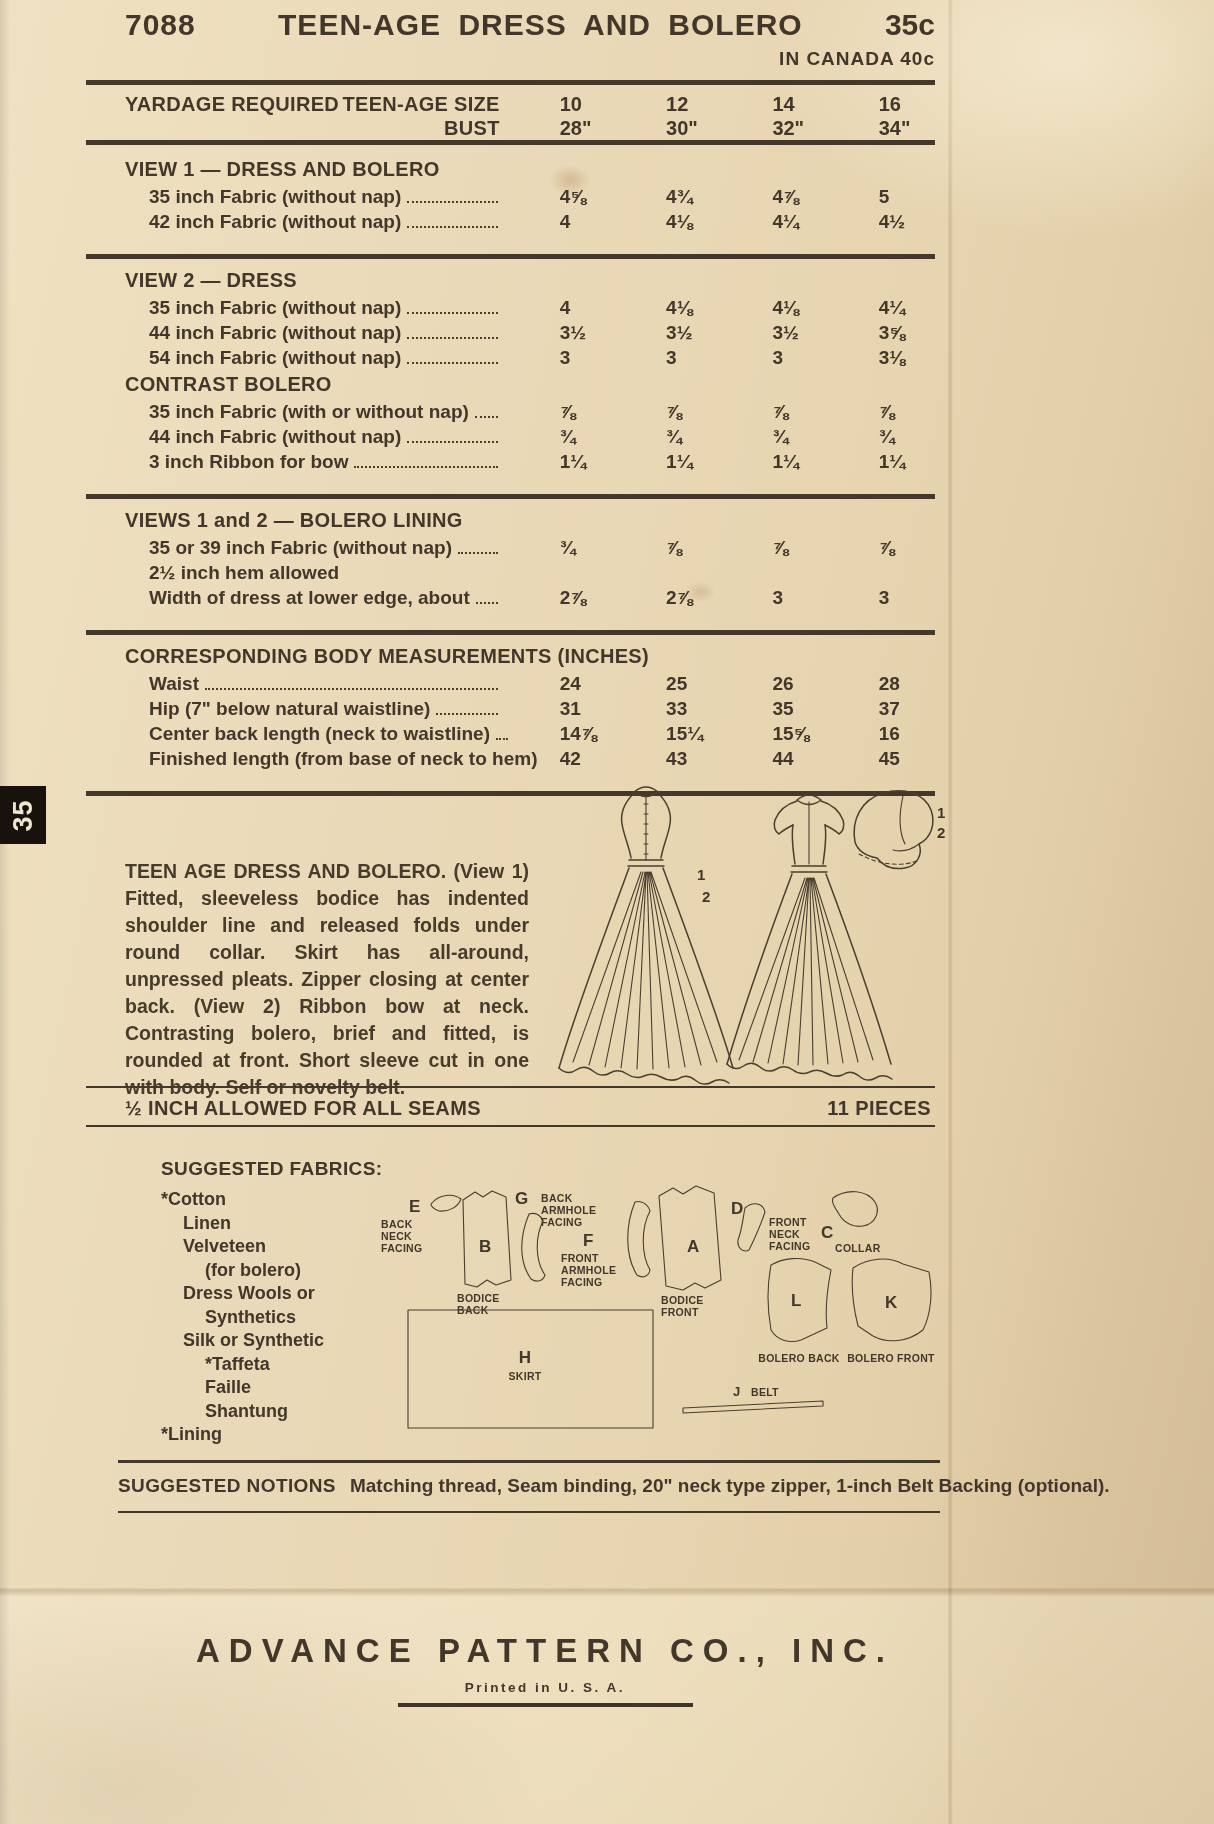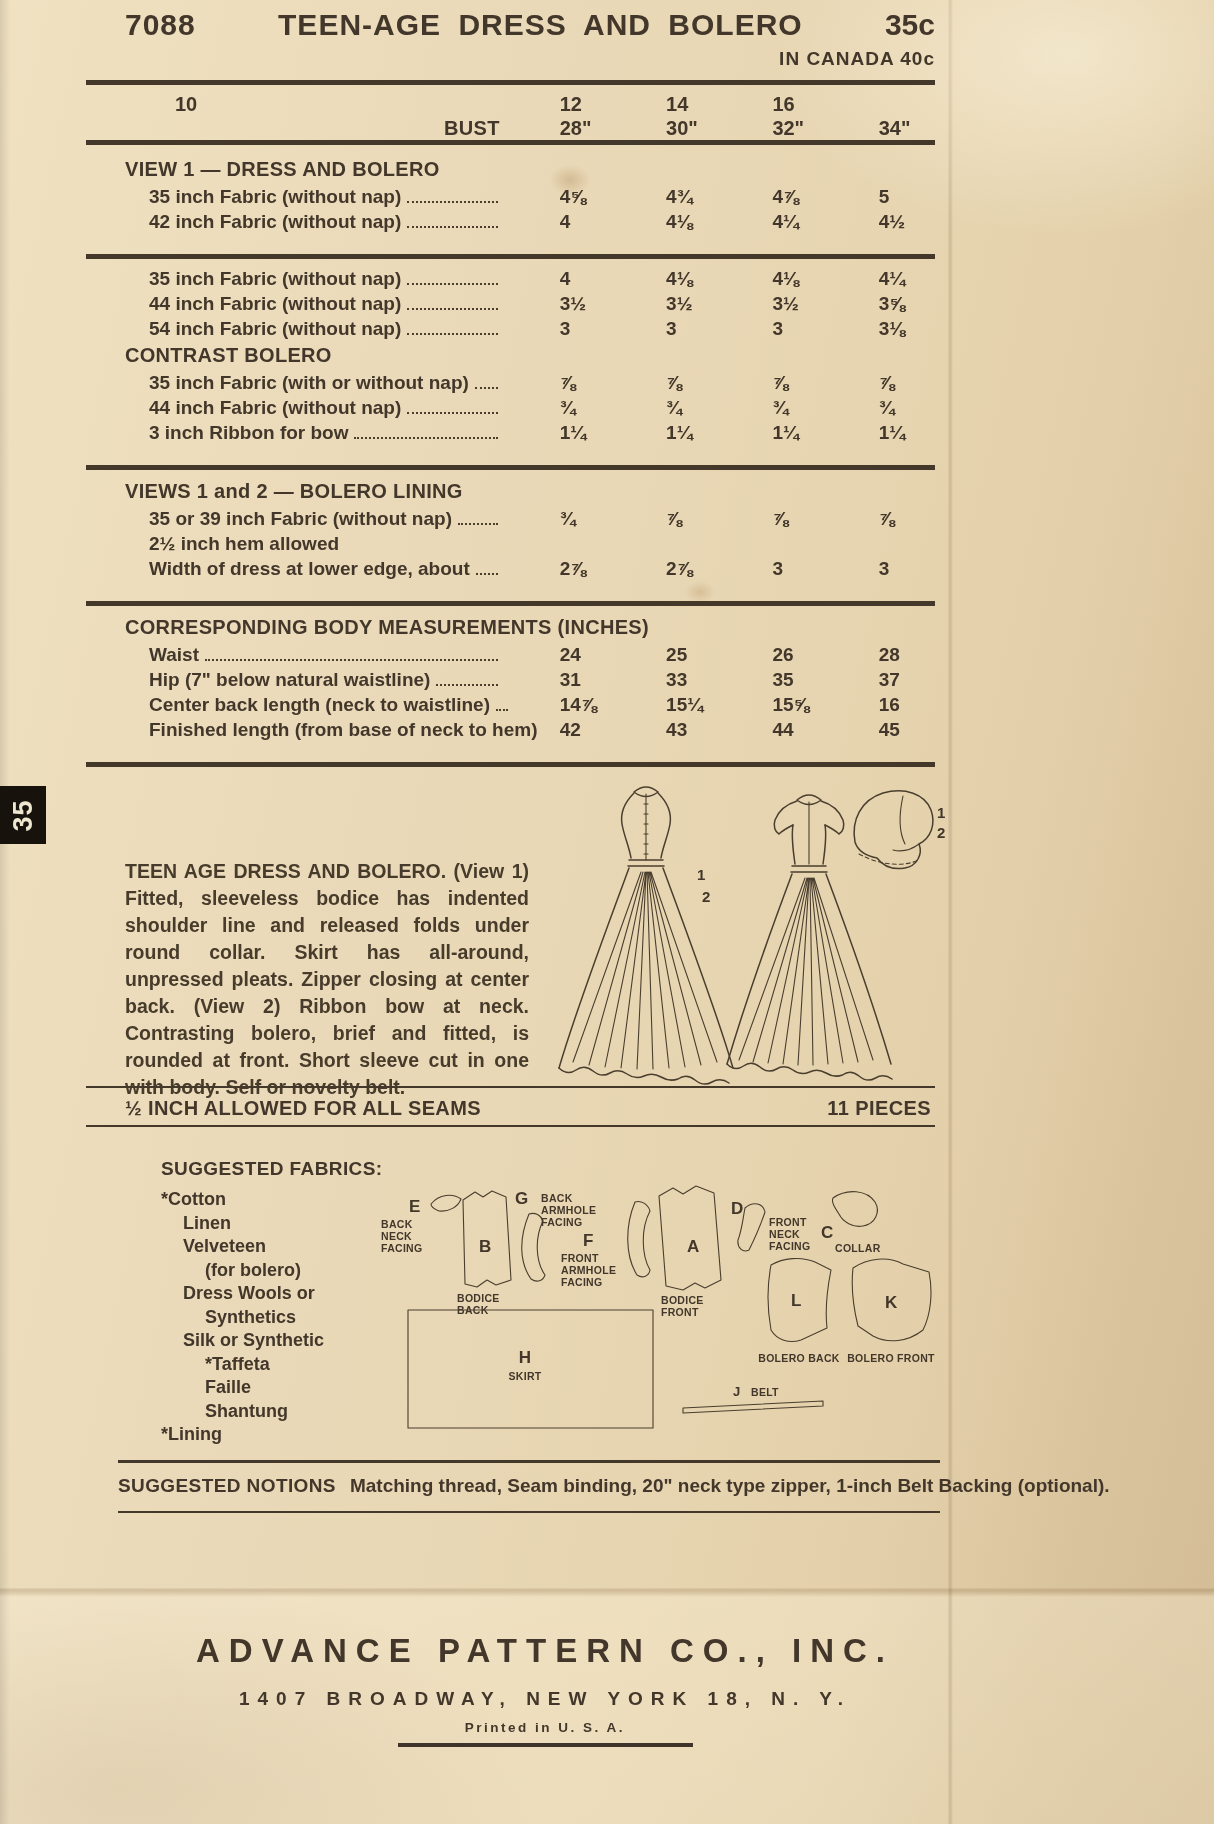--- a/index.html
+++ b/index.html
@@ -90,20 +90,24 @@
       <span class="pat-title">TEEN-AGE DRESS AND BOLERO</span>
       <span class="pat-price">35c</span>
     </div>
     <div class="canada">IN CANADA 40c</div>
   </div>
 
   <div class="ruleA" style="top:80px"></div>
 
   <div class="yhead">
     <div class="y-headrow">
+      <div class="y-labelcell head">
+        <span>YARDAGE REQUIRED</span>
+        <span class="rightlab">TEEN-AGE SIZE</span>
+      </div>
       <div class="y-val">10</div>
       <div class="y-val">12</div>
       <div class="y-val">14</div>
       <div class="y-val">16</div>
     </div>
     <div class="y-headrow">
       <div class="y-labelcell head">
         <span></span>
         <span class="rightlab">BUST</span>
       </div>
@@ -135,20 +139,21 @@
             <span class="leader"></span>
           </div>
           <div class="y-val">4</div>
           <div class="y-val">4⅛</div>
           <div class="y-val">4¼</div>
           <div class="y-val">4½</div>
         </div>
       </div>
       <div class="hrule"></div>
       <div class="y-section">
+        <div class="y-title">VIEW 2 — DRESS</div>
         <div class="y-row">
           <div class="y-labelcell">
             <span class="y-labeltext">35 inch Fabric (without nap)</span>
             <span class="leader"></span>
           </div>
           <div class="y-val">4</div>
           <div class="y-val">4⅛</div>
           <div class="y-val">4⅛</div>
           <div class="y-val">4¼</div>
         </div>
@@ -430,18 +435,17 @@
   </div>
 
   <div class="notions">
     <p class="notions-p">
       <span class="notions-h">SUGGESTED NOTIONS</span><span>Matching thread, Seam binding, 20" neck type zipper, 1-inch Belt Backing (optional).</span>
     </p>
   </div>
 
   <div class="footer">
     <div class="f-company">ADVANCE PATTERN CO., INC.</div>
-    <div class="f-address">1407 BROADWAY, NEW YORK 18, N. Y.</div>
     <div class="f-printed">Printed in U. S. A.</div>
     <div class="f-rule"></div>
   </div>
 
 </div>
 
 </body></html>

